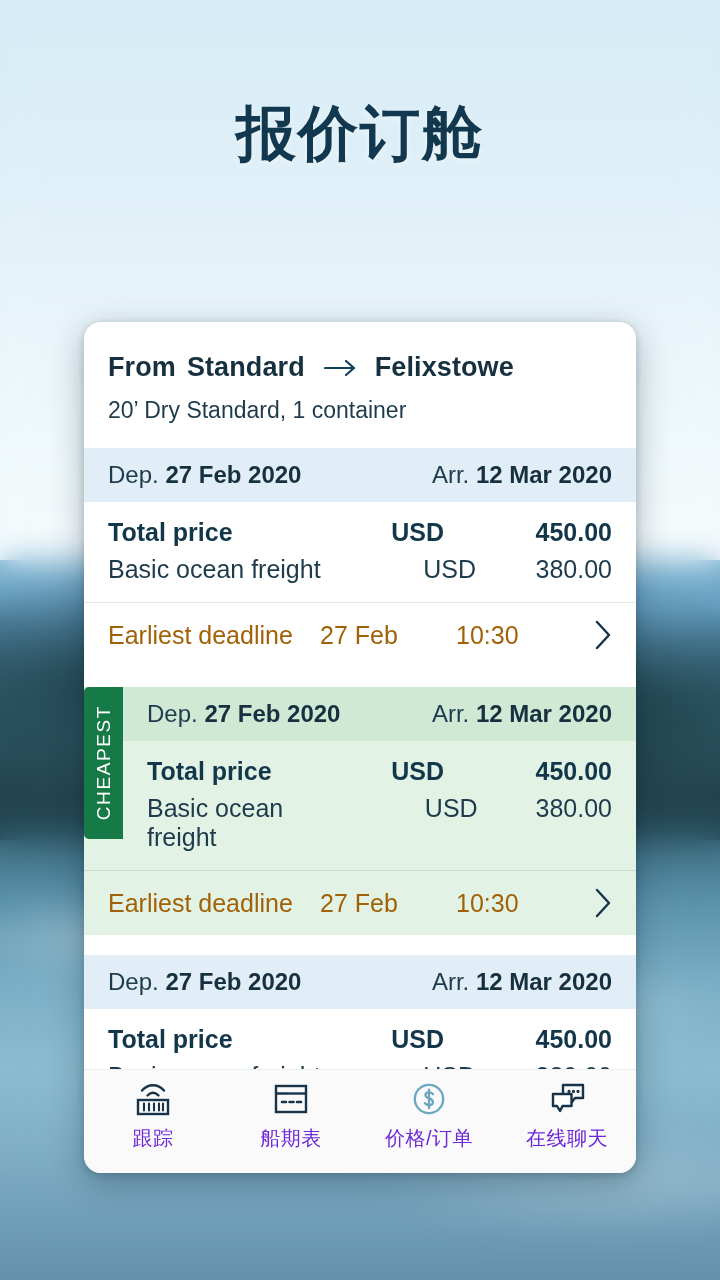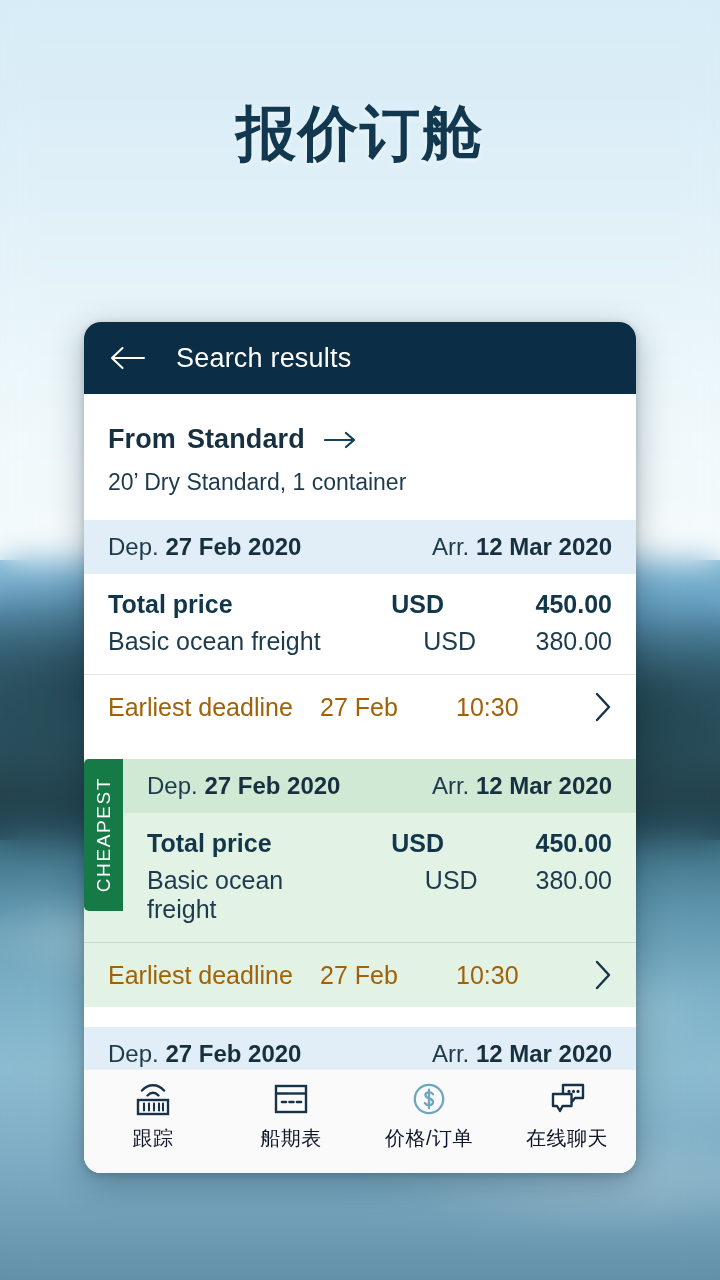--- a/index.html
+++ b/index.html
@@ -245,56 +245,49 @@
     gap: 6px;
   }
   .nav-icon {
     height: 40px;
     display: flex;
     align-items: center;
     justify-content: center;
   }
   .nav-label {
     font-size: 20px;
-    color: #0f172a;
+    color: #6d28d9;
     letter-spacing: 0.5px;
   }
 </style>
 </head>
 <body>
 
 <div class="bg-wrap">
   <div class="bg-sky"></div>
   <div class="bg-mountain"></div>
   <div class="bg-water"></div>
   <div class="bg-blur"></div>
 </div>
 
 <div class="page-title">报价订舱</div>
 
 <div class="phone">
 
-  <div class="appbar">
-    <div class="back-icon">
-      <svg width="36" height="26" viewBox="0 0 36 26" fill="none">
-        <path d="M34 13H2M2 13L12.5 3M2 13L12.5 23" stroke="#ffffff" stroke-width="2.1" stroke-linecap="round" stroke-linejoin="round"></path>
-      </svg>
-    </div>
-    <div class="appbar-title">Search results</div>
-  </div>
 
   <div class="route">
     <div class="route-line">
       <span class="route-from-label">From</span>
       <span class="route-origin">Standard</span>
       <span class="route-arrow">
         <svg width="32" height="20" viewBox="0 0 32 20" fill="none">
           <path d="M1 10H30M30 10L22 3M30 10L22 17" stroke="#15405c" stroke-width="2.2" stroke-linecap="round" stroke-linejoin="round"></path>
         </svg>
       </span>
+      <span class="route-dest">Felixstowe</span>
     </div>
     <div class="route-sub">20’ Dry Standard, 1 container</div>
   </div>
 
   <div class="results">
 
     <div class="result-card">
       <div class="rc-head">
         <div>
           <span>Dep.</span>

